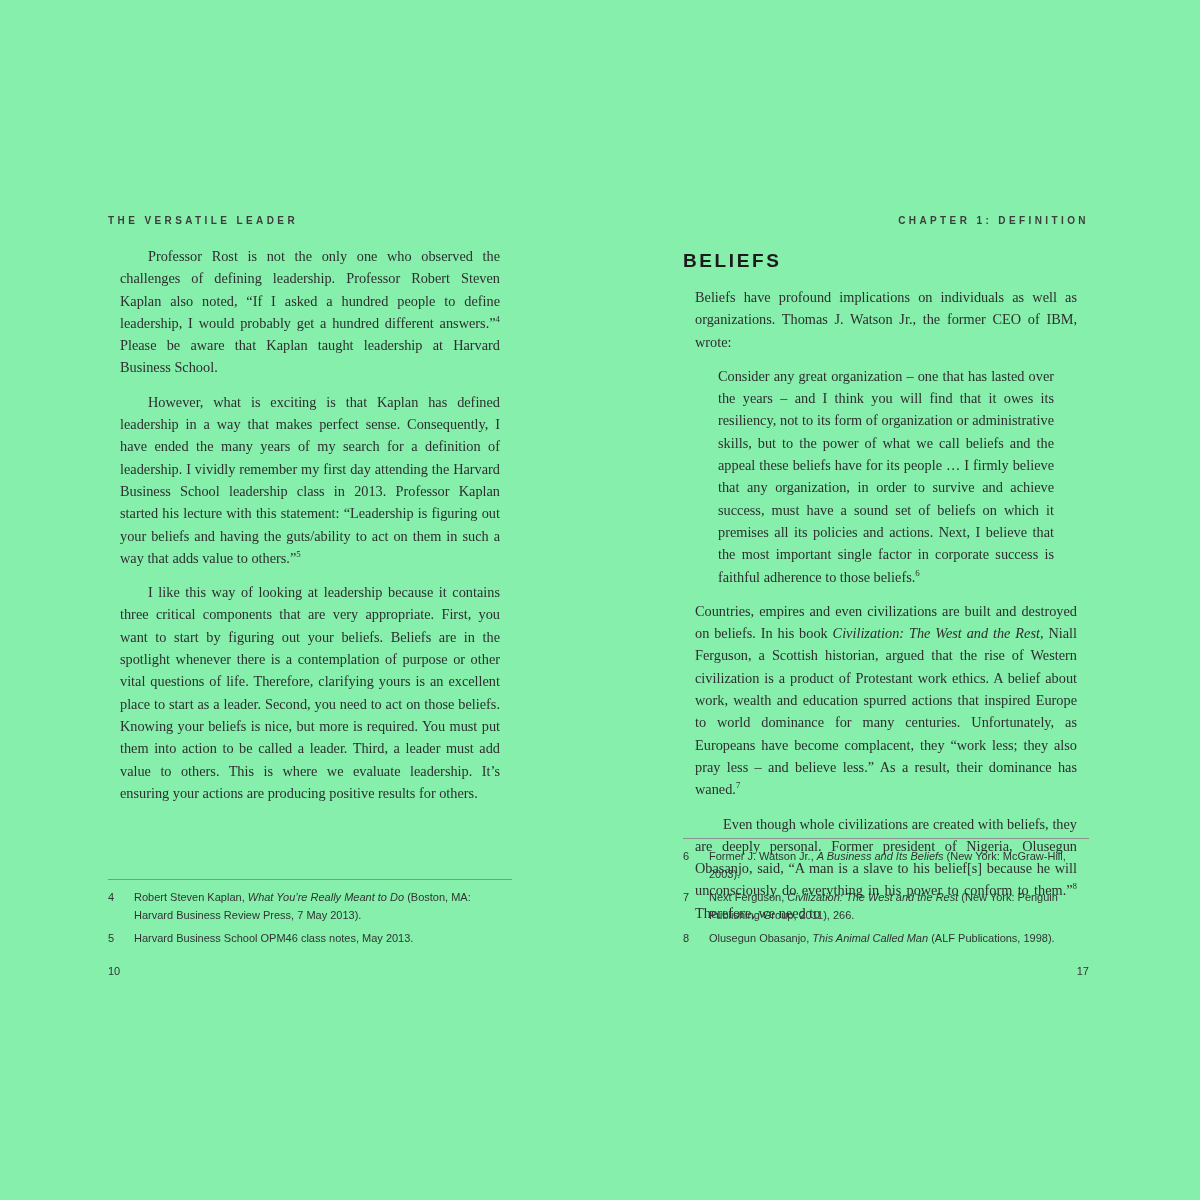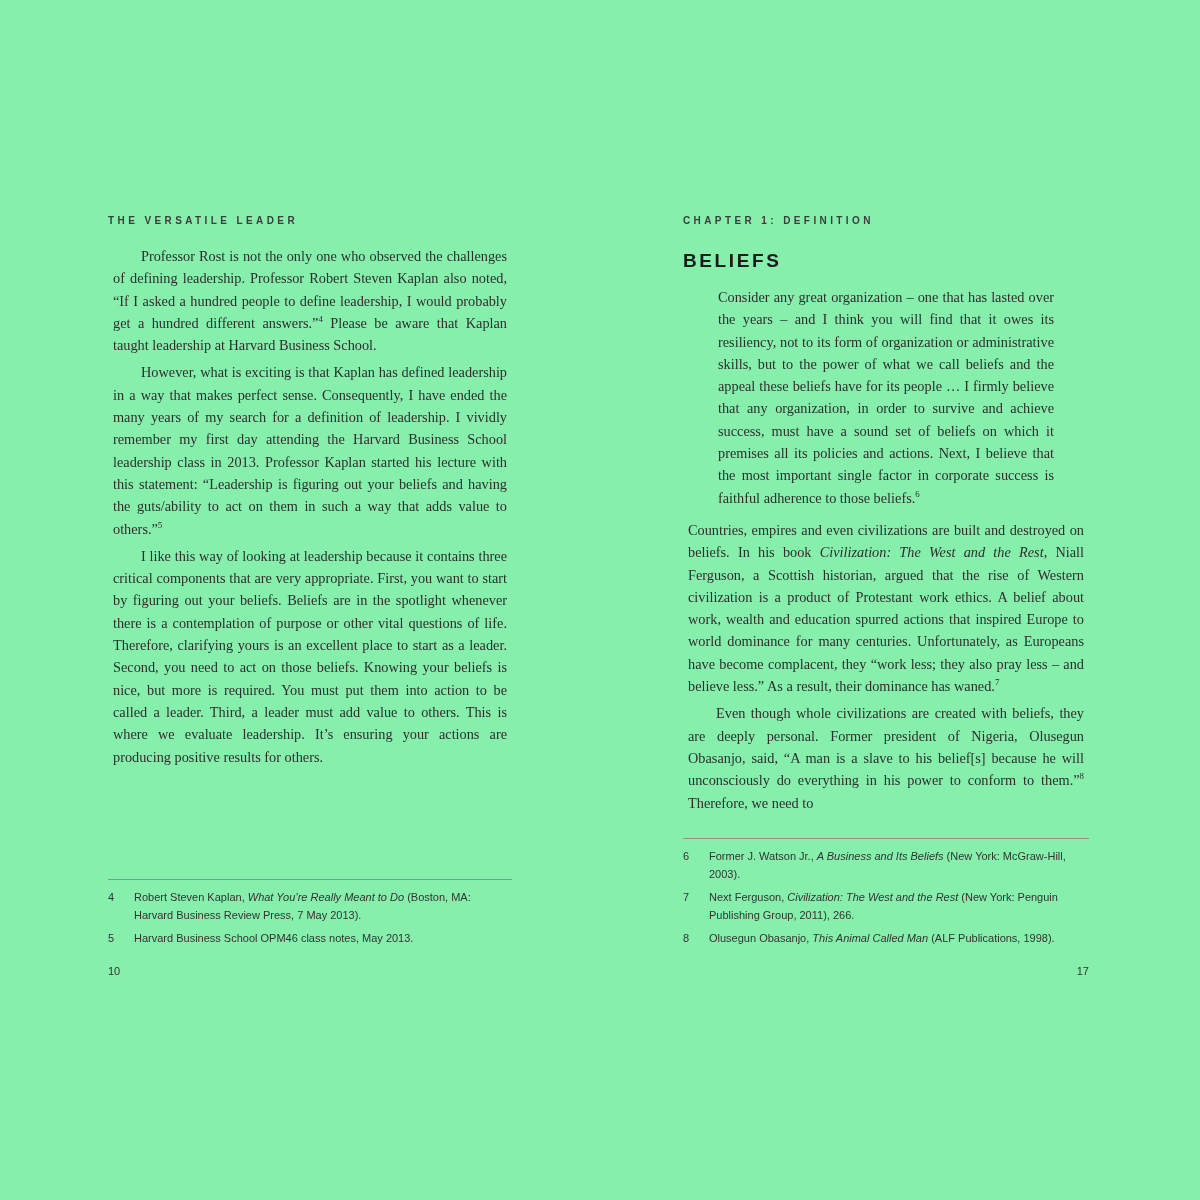--- a/index.html
+++ b/index.html
@@ -24,26 +24,26 @@
   .page.right { left: 683px; width: 406px; }
 
   .running-header {
     font-family: "Liberation Sans", sans-serif;
     font-size: 10px;
     font-weight: bold;
     letter-spacing: 3.4px;
     color: #3d3d3d;
     white-space: nowrap;
   }
-  .page.right .running-header { }
+  .page.right .running-header { text-align: right; }
 
   .body-text { margin-top: 19px; }
 
   .para {
-    margin: 5px;
+    margin: 12px;
     text-align: justify;
     font-size: 14.3px;
     line-height: 22.3px;
     color: #2e2e2e;
   }
   .para.indent { text-indent: 28px; }
 
   sup {
     font-size: 0.62em;
     line-height: 0;
@@ -122,20 +122,21 @@
 
     <div class="page-number">10</div>
   </div>
 
   <div class="page right">
     <div class="running-header">CHAPTER 1: DEFINITION</div>
 
     <h2 class="section-heading">BELIEFS</h2>
 
     <div>
+      <p class="para"><span>Beliefs have profound implications on individuals as well as organizations. Thomas J. Watson Jr., the former CEO of IBM, wrote:</span></p>
 
       <blockquote class="quote"><span>Consider any great organization – one that has lasted over the years – and I think you will find that it owes its resiliency, not to its form of organization or administrative skills, but to the power of what we call beliefs and the appeal these beliefs have for its people … I firmly believe that any organization, in order to survive and achieve success, must have a sound set of beliefs on which it premises all its policies and actions. Next, I believe that the most important single factor in corporate success is faithful adherence to those beliefs.</span><sup>6</sup></blockquote>
 
       <p class="para"><span>Countries, empires and even civilizations are built and destroyed on beliefs. In his book </span><span class="it">Civilization: The West and the Rest</span><span>, Niall Ferguson, a Scottish historian, argued that the rise of Western civilization is a product of Protestant work ethics. A belief about work, wealth and education spurred actions that inspired Europe to world dominance for many centuries. Unfortunately, as Europeans have become complacent, they “work less; they also pray less – and believe less.” As a result, their dominance has waned.</span><sup>7</sup></p>
       <p class="para indent"><span>Even though whole civilizations are created with beliefs, they are deeply personal. Former president of Nigeria, Olusegun Obasanjo, said, “A man is a slave to his belief[s] because he will unconsciously do everything in his power to conform to them.”</span><sup>8</sup><span> Therefore, we need to</span></p>
     </div>
 
     <div class="footnotes">
       <div class="footnote">
         <span class="fn-num">6</span>

